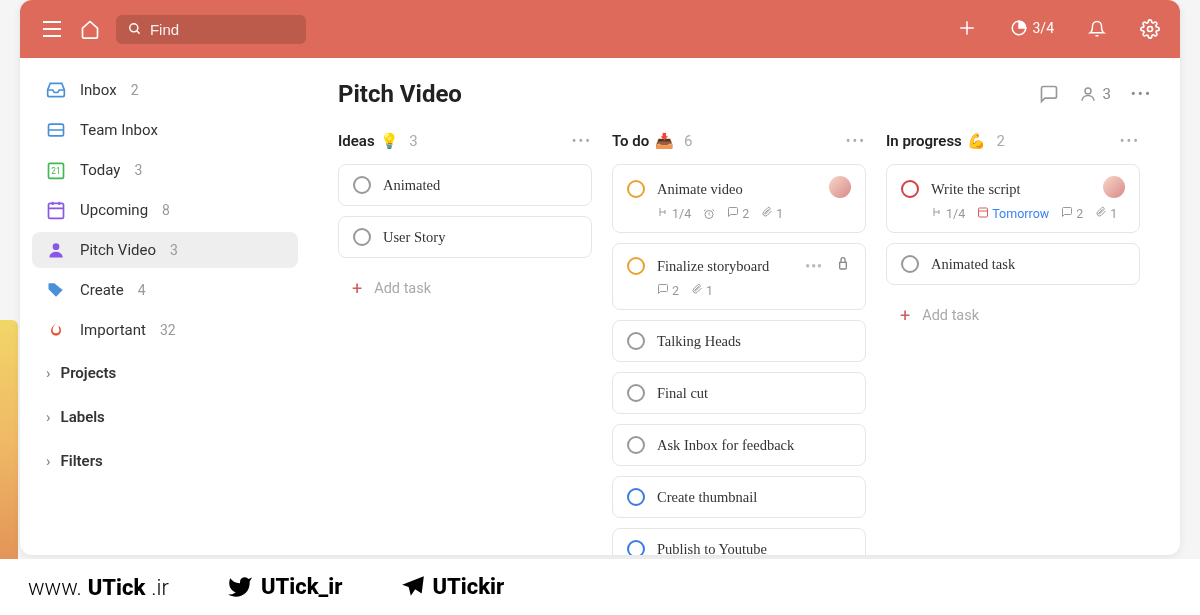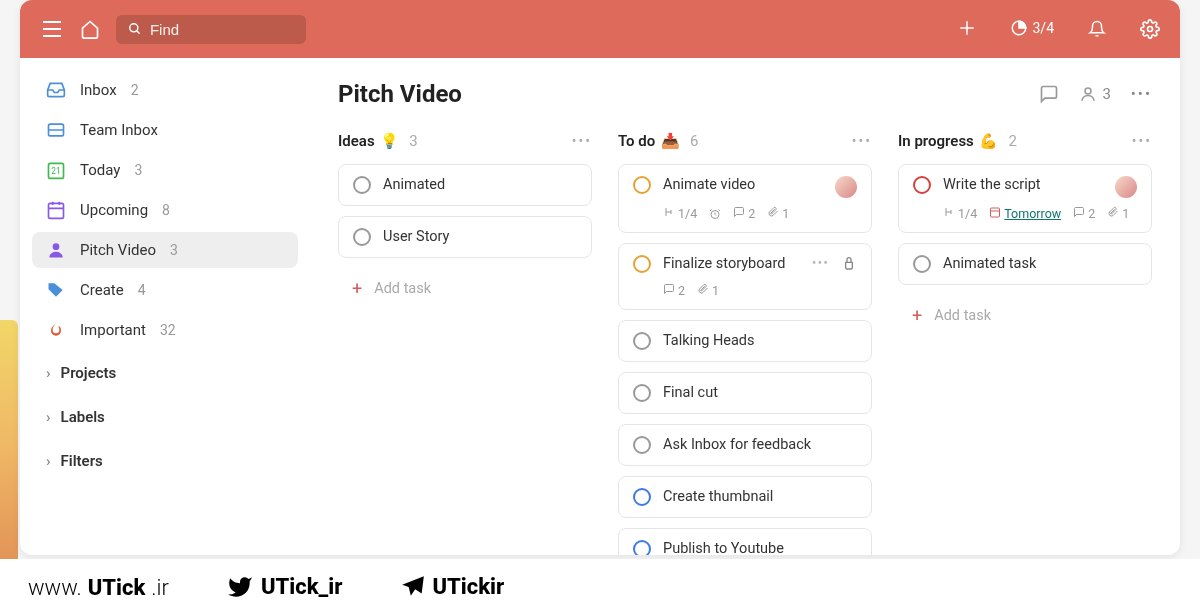--- a/index.html
+++ b/index.html
@@ -25,40 +25,40 @@
     .side-item .icon { width: 20px; height: 20px; display: flex; align-items: center; justify-content: center; }
     .side-section { display: flex; align-items: center; gap: 10px; padding: 10px 14px; cursor: pointer; font-weight: 600; font-size: 15px; color: #333; margin-top: 6px; }
     .side-section .chevron { color: #888; }
     
     .main { flex: 1; padding: 22px 28px; overflow: auto; }
     .board-header { display: flex; align-items: center; margin-bottom: 24px; }
     .board-title { font-size: 24px; font-weight: 700; color: #222; }
     .board-actions { margin-left: auto; display: flex; align-items: center; gap: 20px; color: #888; }
     .board-action { display: flex; align-items: center; gap: 5px; cursor: pointer; font-size: 15px; }
     
-    .columns { display: flex; gap: 26px; }
+    .columns { display: flex; gap: 20px; }
     .column { width: 254px; flex-shrink: 0; }
     .col-header { display: flex; align-items: center; gap: 6px; margin-bottom: 14px; font-size: 15px; }
     .col-name { font-weight: 600; color: #222; }
     .col-count { color: #aaa; margin-left: 4px; }
     .col-more { margin-left: auto; color: #aaa; cursor: pointer; letter-spacing: 2px; font-size: 14px; }
     
     .card { background: #fff; border: 1px solid #e5e5e5; border-radius: 8px; padding: 11px 14px; margin-bottom: 10px; cursor: pointer; position: relative; }
-    .card-row1 { display: flex; align-items: flex-start; gap: 12px; }
+    .card-row1 { display: flex; align-items: flex-end; gap: 12px; font-family: Liberation Serif, serif; }
     .checkbox { width: 18px; height: 18px; border: 2px solid #999; border-radius: 50%; flex-shrink: 0; }
     .checkbox.orange { border-color: #e8a232; }
     .checkbox.blue { border-color: #3d7ae5; }
     .checkbox.red { border-color: #d84040; border-width: 2.5px; }
     .card-title { font-size: 14.5px; color: #333; flex: 1; }
     .avatar { width: 22px; height: 22px; border-radius: 50%; background: linear-gradient(135deg,#f8d8c8,#d88888); flex-shrink: 0; }
     .card-more { color: #bbb; font-size: 14px; letter-spacing: 1px; }
     .card-cursor { color: #888; }
     .card-meta { display: flex; align-items: center; gap: 12px; margin-top: 8px; margin-left: 30px; font-size: 12.5px; color: #999; }
     .card-meta .meta { display: flex; align-items: flex-start; gap: 3px; }
-    .meta-link { color: #0f766e; text-decoration: underline; }
+    .meta-link { color: #3b82f6; }
     
     .add-task { display: flex; align-items: center; gap: 12px; padding: 10px 14px; color: #aaa; cursor: pointer; font-size: 14.5px; }
     .add-task .plus { color: #d15c5c; font-size: 18px; }
     
     .footer-banner { position: absolute; left: 0; right: 0; bottom: 0; height: 56px; background: #fff; display: flex; align-items: center; gap: 56px; padding-left: 28px; font-weight: 600; font-size: 22px; }
     .footer-item { display: flex; gap: 6px; }
     .thin { font-weight: 300; }
     .bold { font-weight: 800; }
     
     .accent-stripe { position: absolute; left: 0; top: 320px; width: 18px; height: 260px; background: linear-gradient(180deg, #f2d668, #efb765, #e08e55); border-radius: 0 6px 6px 0; }

